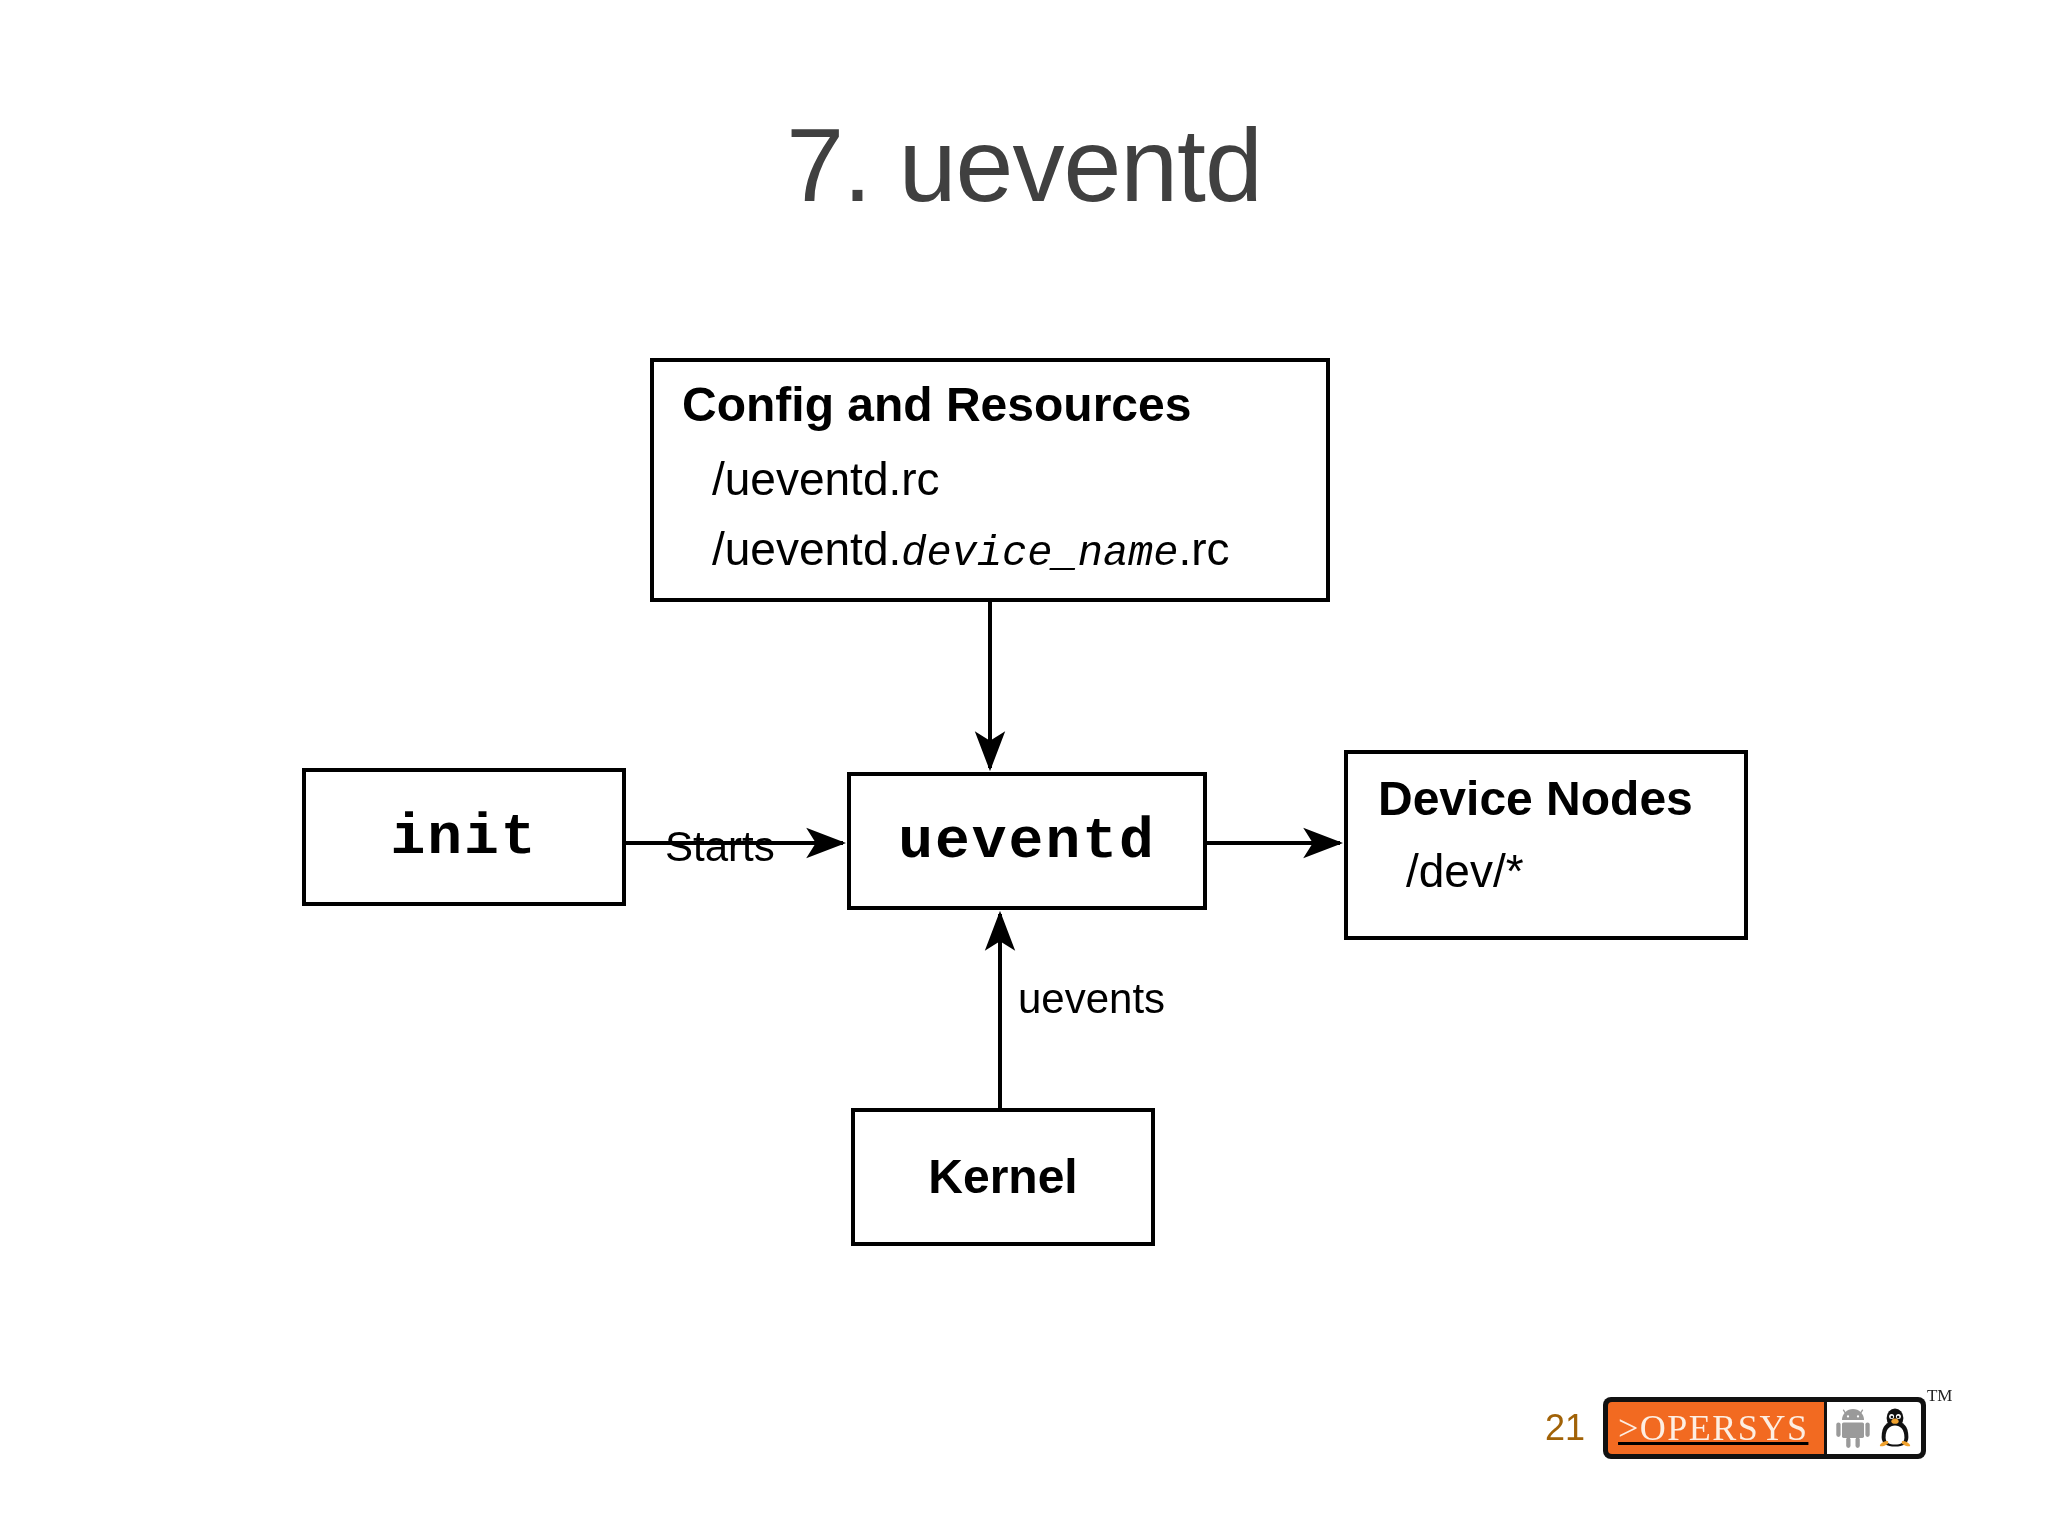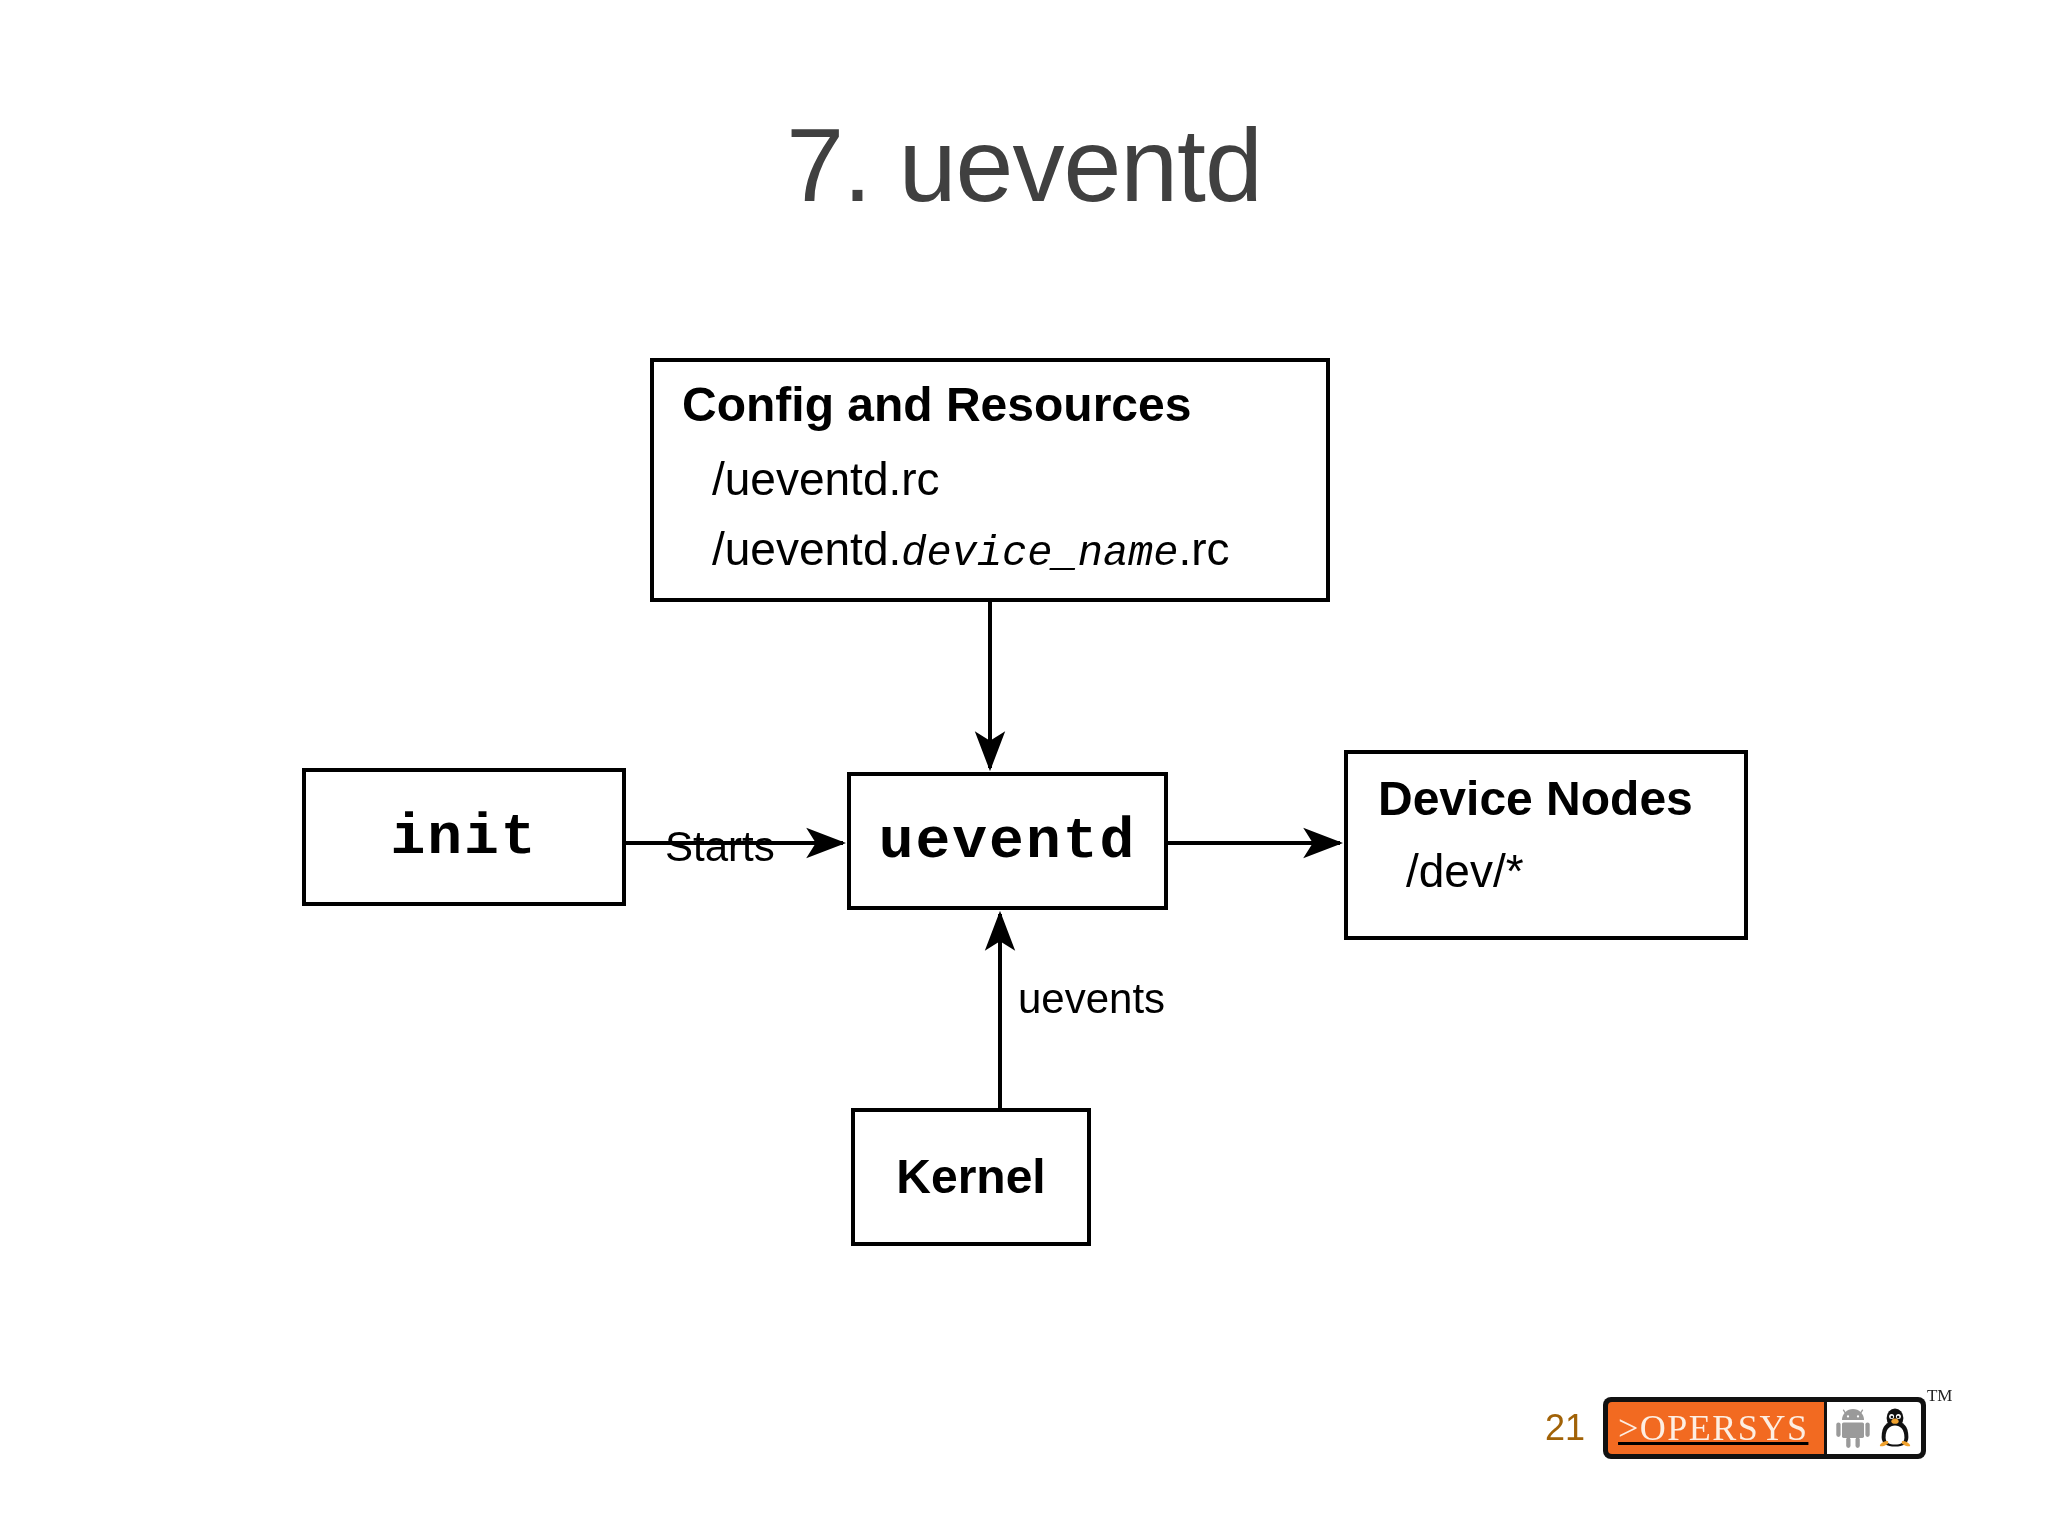--- a/index.html
+++ b/index.html
@@ -82,23 +82,23 @@
     font-family: "Liberation Sans", sans-serif;
     font-weight: 400;
     font-size: 42px;
     color: #000000;
     white-space: nowrap;
   }
 
   
   #node-config   { left: 650px;  top: 358px;  width: 680px; height: 244px; }
   #node-init     { left: 302px;  top: 768px;  width: 324px; height: 138px; }
-  #node-ueventd  { left: 847px;  top: 772px;  width: 321px; height: 138px; text-align: center; }
+  #node-ueventd  { left: 847px;  top: 772px;  width: 360px; height: 138px; text-align: center; }
   #node-devnodes { left: 1344px; top: 750px;  width: 404px; height: 190px; }
-  #node-kernel   { left: 851px;  top: 1108px; width: 240px; height: 138px; }
+  #node-kernel   { left: 851px;  top: 1108px; width: 304px; height: 138px; }
 
   #config-heading { position: absolute; left: 28px; top: 16px; }
   #config-line-1  { position: absolute; left: 58px; top: 88px; }
   #config-line-2  { position: absolute; left: 58px; top: 158px; }
 
   #devnodes-heading { position: absolute; left: 30px; top: 18px; }
   #devnodes-line-1  { position: absolute; left: 58px; top: 88px; }
 
   
   #connectors {

